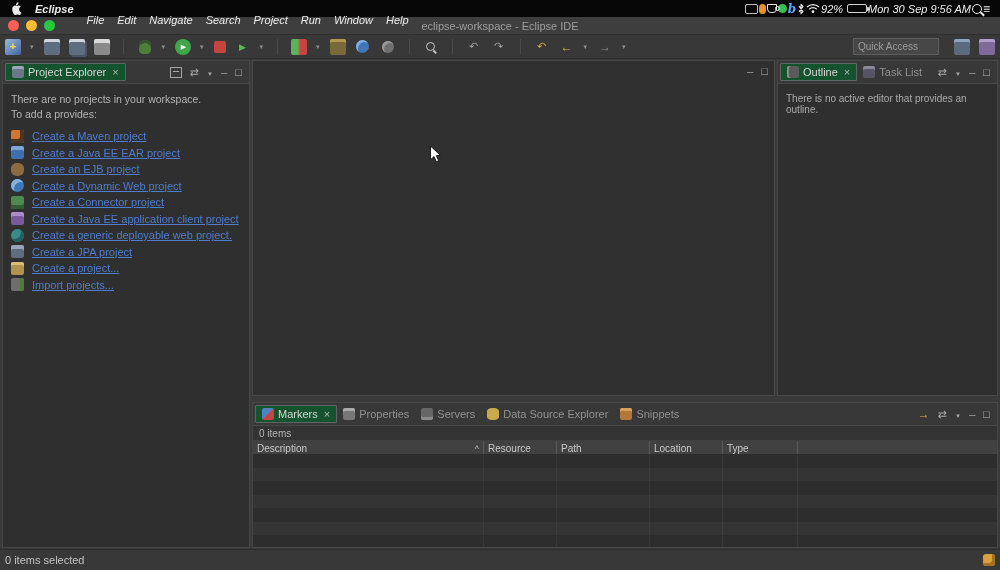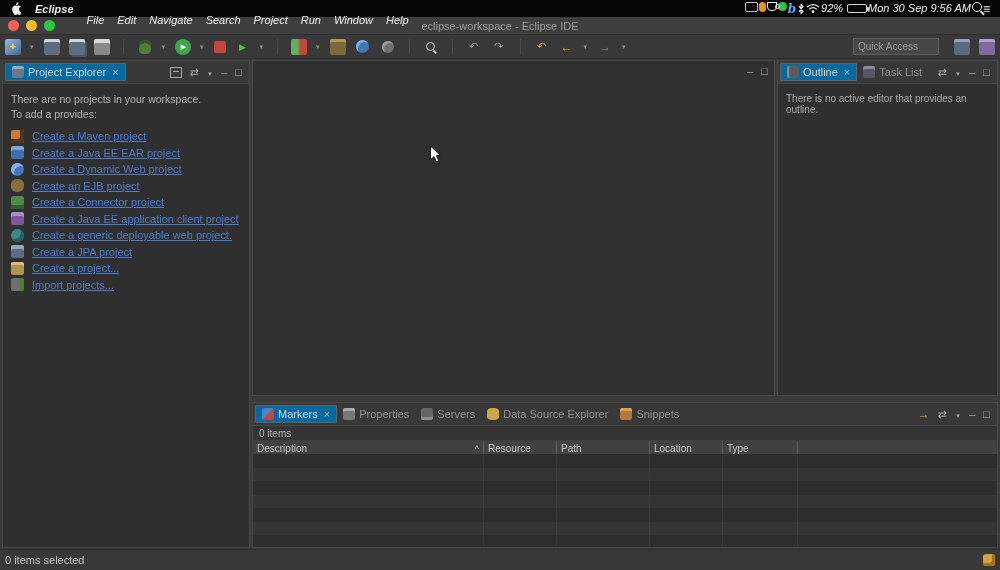--- a/index.html
+++ b/index.html
@@ -6,21 +6,21 @@
   body{
     width:1000px;height:570px;position:relative;overflow:hidden;
     background:#3a3a3a;font-family:"Liberation Sans",sans-serif;font-size:11px;
     -webkit-font-smoothing:antialiased;color:#c8c8c8;
   }
   
   .macbar{position:absolute;top:0;left:0;right:0;height:17px;background:#070707;
     display:flex;align-items:center;padding:0 10px;gap:13px;color:#ececec;font-size:11px;z-index:50;font-style:italic;}
   .macbar .appname{font-weight:bold;}
   .macbar .mitem{cursor:default;margin-top:23px;}
-  .mac-right{margin-left:auto;display:flex;align-items:flex-start;gap:1px;}
+  .mac-right{margin-left:auto;display:flex;align-items:center;gap:1px;}
   .mb-ico{display:inline-flex;align-items:center;justify-content:center;height:13px;}
   .ico-display{width:11px;height:8px;border:1px solid #bdbdbd;border-radius:2px;}
   .ico-mic{width:7px;height:10px;background:#e8902a;border-radius:4px;}
   .ico-cup{width:8px;height:7px;border:1.3px solid #e6e6e6;border-radius:0 0 4px 4px;position:relative;}
   .ico-cup::after{content:"";position:absolute;right:-4px;top:1px;width:3px;height:3px;border:1.2px solid #e6e6e6;border-radius:50%;}
   .dot-green{width:9px;height:9px;border-radius:50%;background:#35c04b;}
   .b-app{color:#58a6ff;font-weight:bold;font-size:12px;font-family:"DejaVu Serif",serif;}
   .b-app::after{content:"b";}
   .batt-wrap{display:flex;align-items:center;gap:4px;}
   .batt{width:20px;height:9px;border:1px solid #d2d2d2;border-radius:2px;position:relative;padding:1px;box-sizing:border-box;}
@@ -64,21 +64,21 @@
   .i-redo::after{content:"↷";color:#9f9f9f;font-size:11px;}
   .qa-input{margin-left:auto;width:76px;height:15px;background:#474747;border:1px solid #5e5e5e;
     color:#cfcfcf;font-size:10px;font-family:"Liberation Sans",sans-serif;padding:0 4px;outline:none;}
   .qa-input::placeholder{color:#9b9b9b;}
   .i-persp{background:#5c6a7d;box-shadow:inset 0 3px 0 #8fa3bd;margin-left:6px;}
   .i-jee{background:#806a9c;box-shadow:inset 0 3px 0 #b39cd0;}
   
   .panel{position:absolute;background:#2f2f2f;border:1px solid #474747;box-sizing:border-box;}
   .tabbar{height:22px;background:#383838;border-bottom:1px solid #474747;display:flex;align-items:center;padding:0 2px;}
   .vtab{display:flex;align-items:center;gap:4px;padding:2px 6px;color:#919191;font-size:11px;white-space:nowrap;}
-  .vtab.active{background:#0369a1;border:1px solid #606568;border-radius:1px;color:#d6d6d6;}
+  .vtab.active{background:#14532d;border:1px solid #606568;border-radius:1px;color:#d6d6d6;}
   .tclose{color:#b5b5b5;font-size:11px;line-height:1;margin-left:2px;}
   .tclose::after{content:"×";}
   .tb-right{margin-left:auto;display:flex;align-items:center;gap:8px;color:#a5a5a5;padding-right:5px;}
   .g-menu::after{content:"▼";font-size:6px;color:#a5a5a5;}
   .g-min::after{content:"─";font-size:9px;color:#b5b5b5;}
   .g-max::after{content:"□";font-size:11px;color:#b5b5b5;}
   .g-link::after{content:"⇄";font-size:11px;color:#a5a5a5;}
   .ico-collapse{width:10px;height:9px;border:1px solid #a5a5a5;position:relative;}
   .ico-collapse::after{content:"";position:absolute;left:2px;right:2px;top:3px;height:1px;background:#a5a5a5;}
   .g-arrow-o::after{content:"→";color:#d9a84e;font-size:12px;}
@@ -253,26 +253,26 @@
     <div class="pe-links">
       <div class="pe-row">
         <span class="licon li-maven"></span>
         <a class="pe-link">Create a Maven project</a>
       </div>
       <div class="pe-row">
         <span class="licon li-ear"></span>
         <a class="pe-link">Create a Java EE EAR project</a>
       </div>
       <div class="pe-row">
+        <span class="licon li-ejb"></span>
+        <a class="pe-link">Create an EJB project</a>
+      </div>
+      <div class="pe-row">
         <span class="licon li-web"></span>
         <a class="pe-link">Create a Dynamic Web project</a>
-      </div>
-      <div class="pe-row">
-        <span class="licon li-ejb"></span>
-        <a class="pe-link">Create an EJB project</a>
       </div>
       <div class="pe-row">
         <span class="licon li-conn"></span>
         <a class="pe-link">Create a Connector project</a>
       </div>
       <div class="pe-row">
         <span class="licon li-appclient"></span>
         <a class="pe-link">Create a Java EE application client project</a>
       </div>
       <div class="pe-row">

